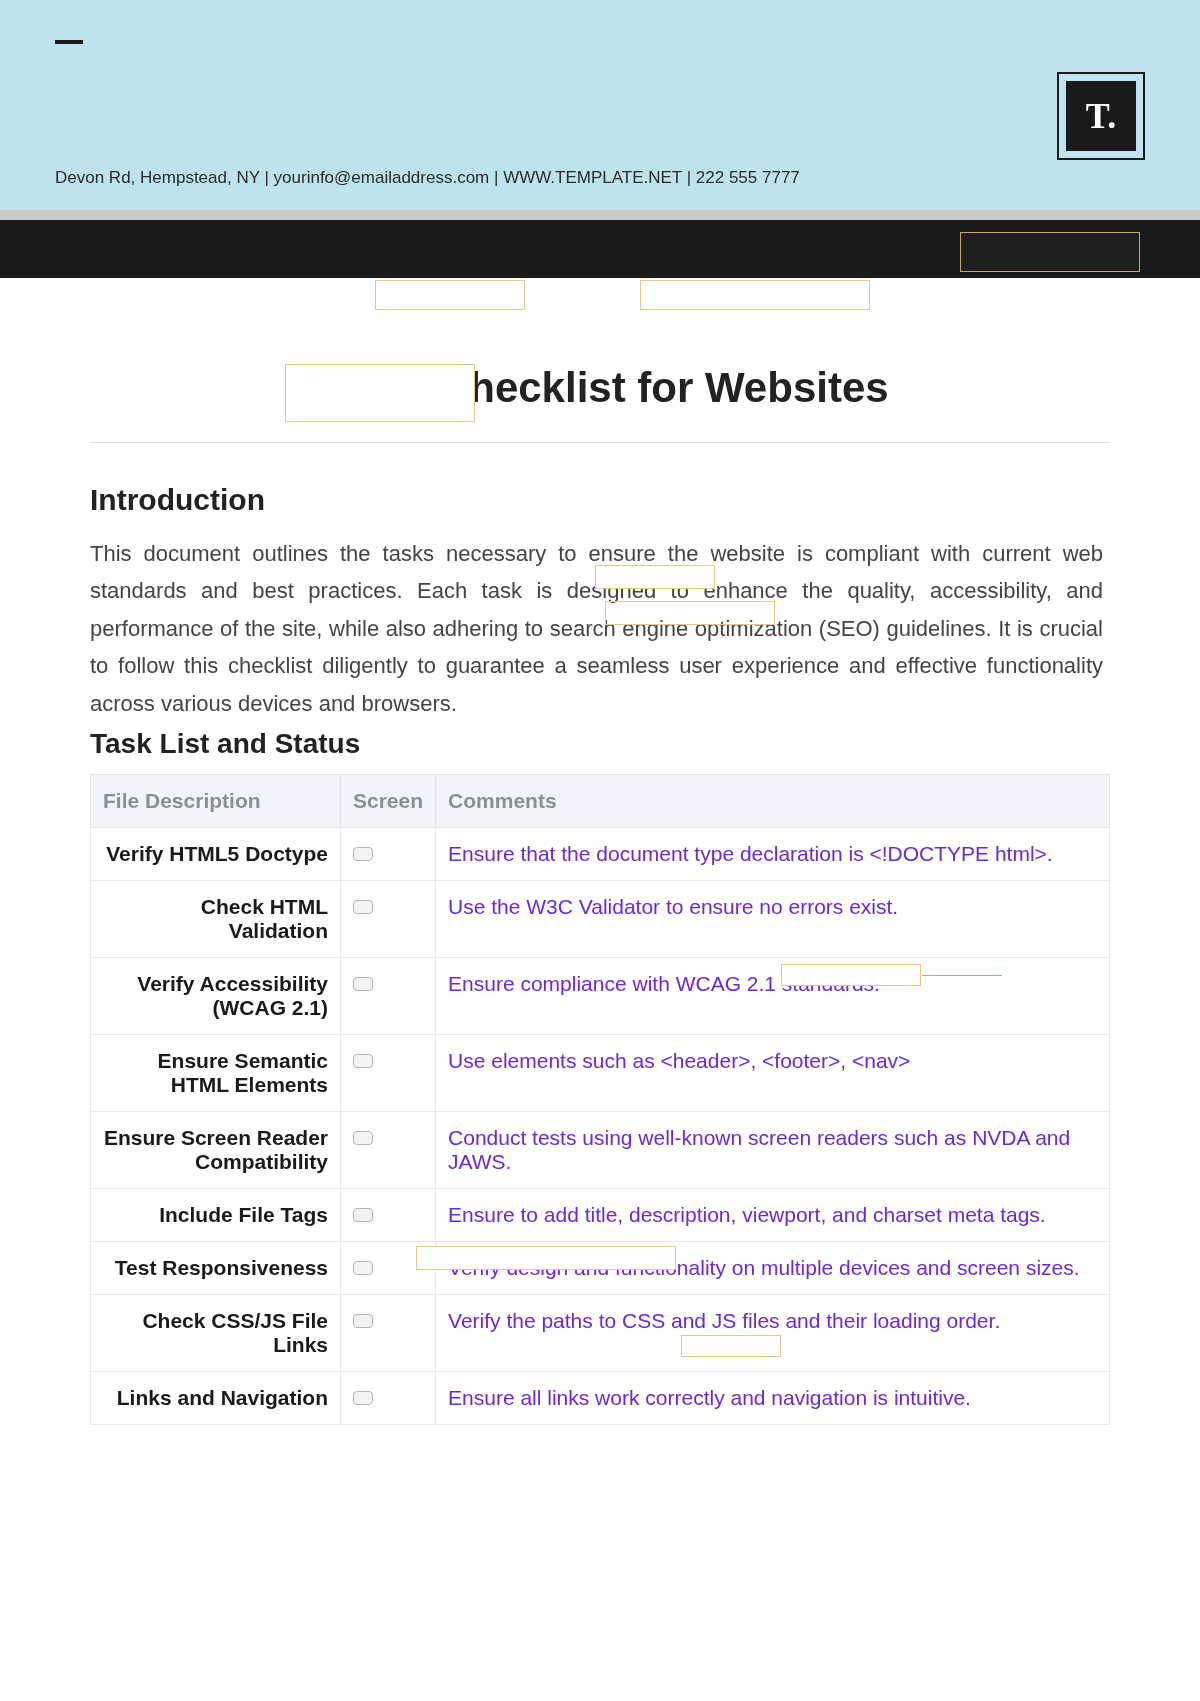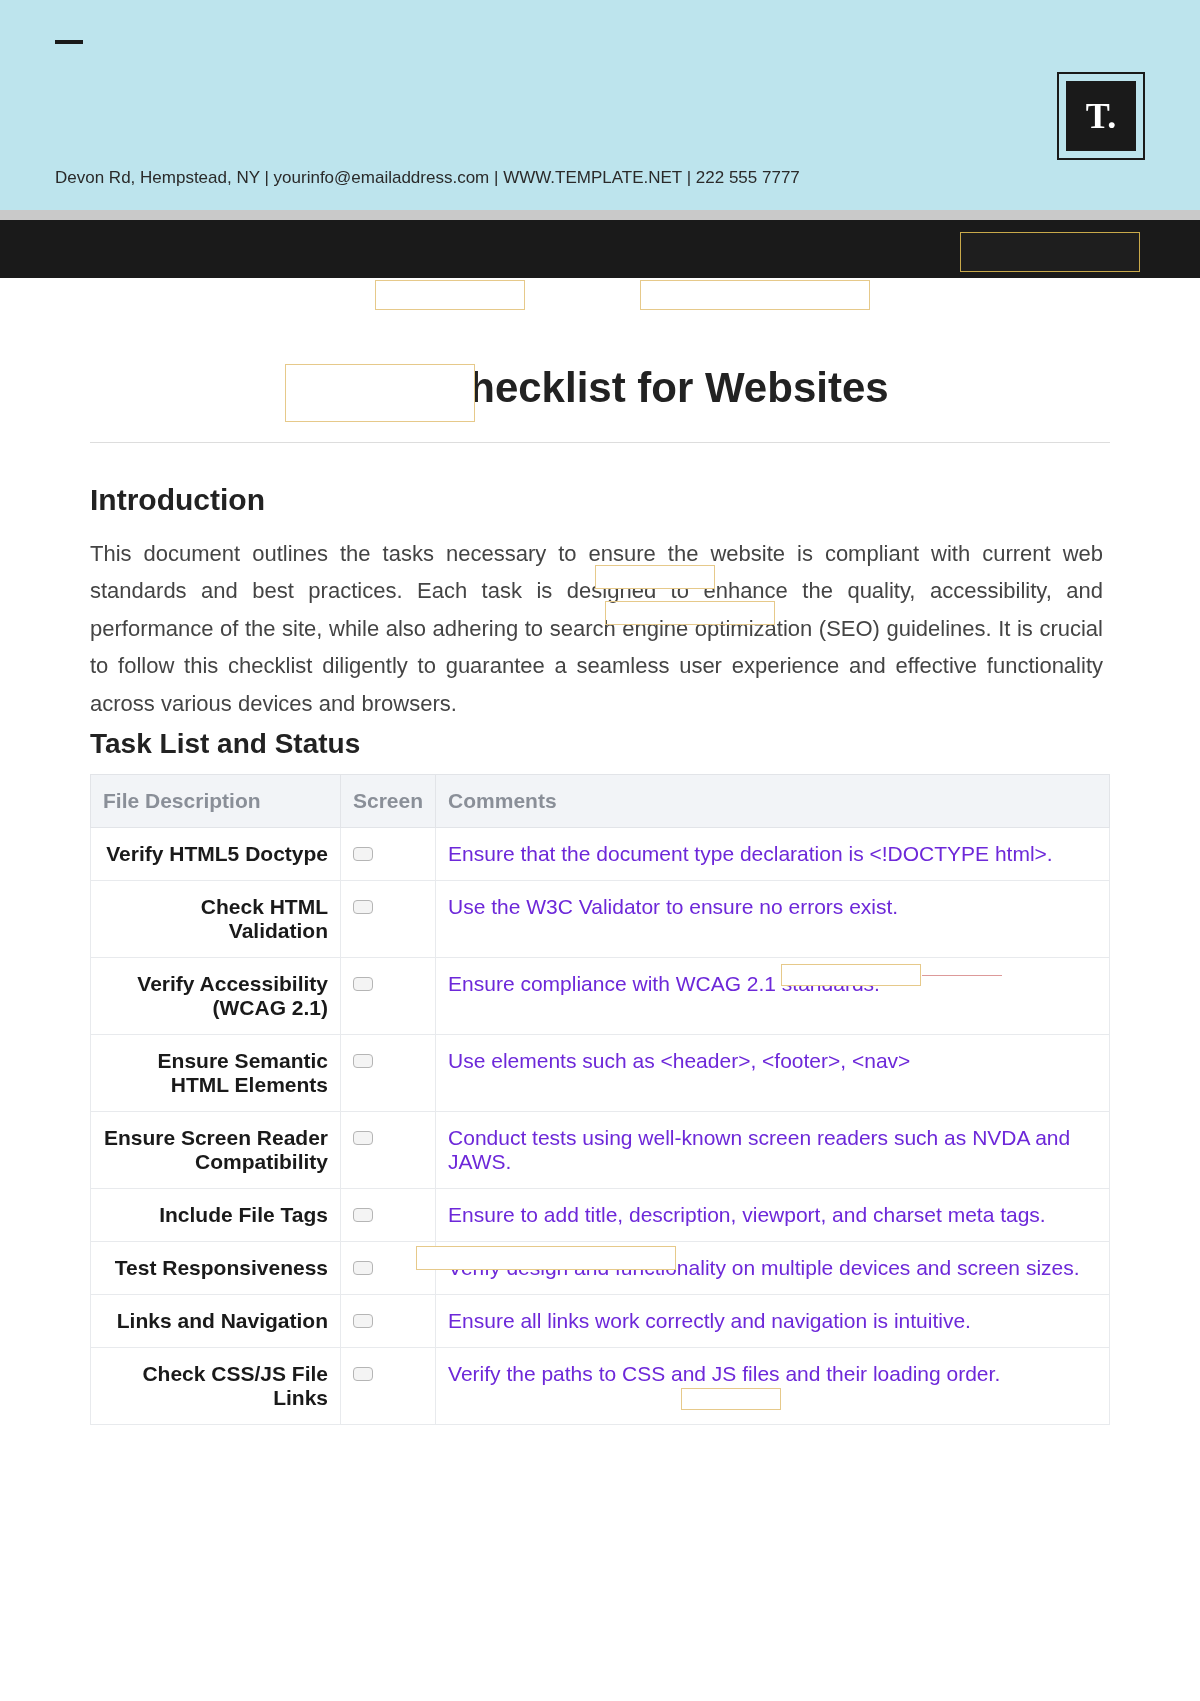--- a/index.html
+++ b/index.html
@@ -290,28 +290,28 @@
       </tr>
       <tr>
         <td class="desc">Test Responsiveness</td>
         <td class="status"><span class="chk"></span></td>
         <td>
           <span class="cell-edit-b"></span>
           <span>Verify design and functionality on multiple devices and screen sizes.</span>
         </td>
       </tr>
       <tr>
-        <td class="desc">Links and Navigation</td>
-        <td class="status"><span class="chk"></span></td>
-        <td>Ensure all links work correctly and navigation is intuitive.</td>
-      </tr>
-      <tr>
         <td class="desc">Check CSS/JS File Links</td>
         <td class="status"><span class="chk"></span></td>
         <td>
           <span class="cell-edit-c"></span>
           <span>Verify the paths to CSS and JS files and their loading order.</span>
         </td>
       </tr>
+      <tr>
+        <td class="desc">Links and Navigation</td>
+        <td class="status"><span class="chk"></span></td>
+        <td>Ensure all links work correctly and navigation is intuitive.</td>
+      </tr>
     </tbody>
   </table>
 
 </div>
 
 </body></html>

